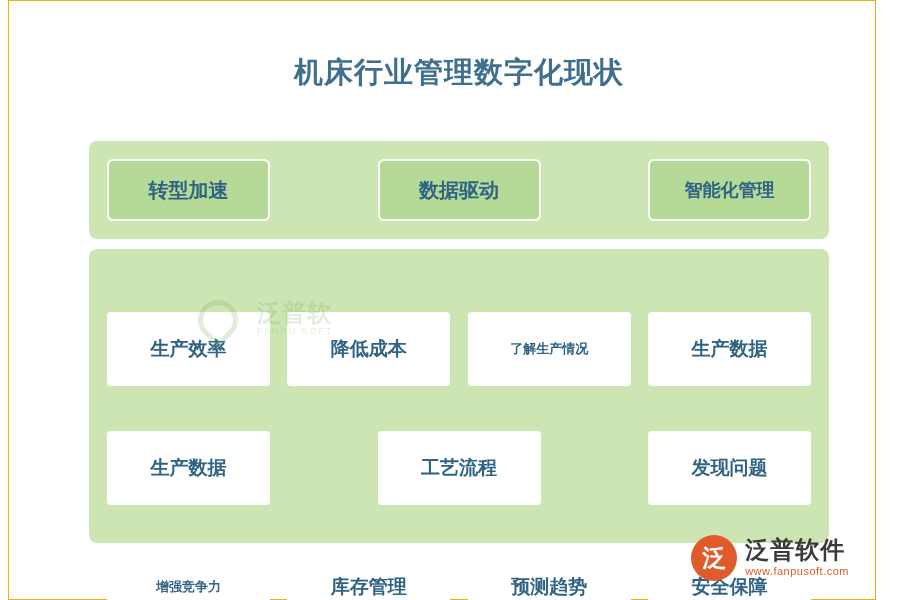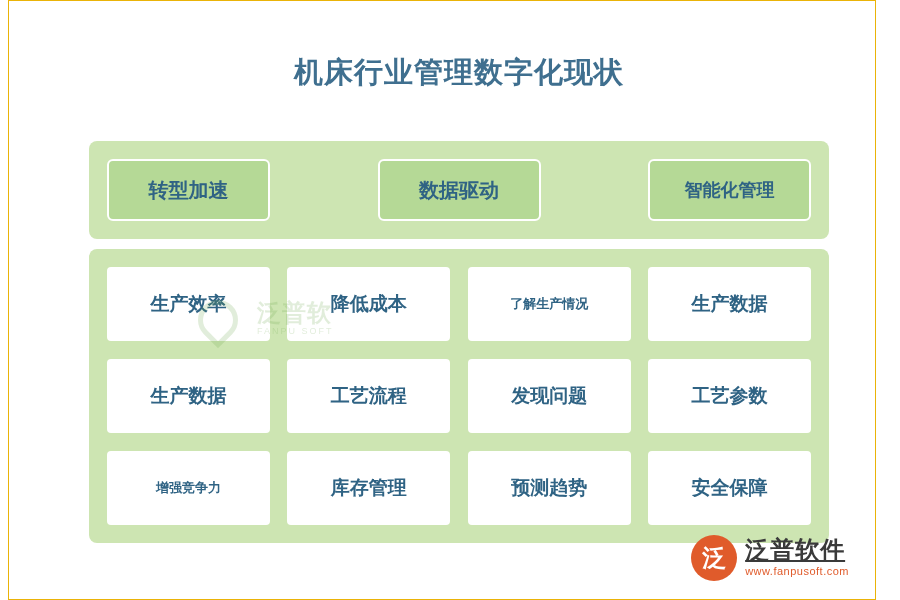--- a/index.html
+++ b/index.html
@@ -92,20 +92,21 @@
     width: 163px;
     height: 74px;
     background: #ffffff;
     border-radius: 4px;
     display: flex;
     align-items: center;
     justify-content: center;
     color: #2f6384;
     font-size: 19px;
     font-weight: bold;
+    margin-top: 45px;
   }
   .item-box.small-text {
     font-size: 13px;
   }
 
   
   .watermark-center {
     position: absolute;
     left: 185px;
     top: 288px;
@@ -171,21 +172,20 @@
   }
   .logo-text {
     margin-left: 8px;
   }
   .logo-cn {
     font-size: 24px;
     font-weight: bold;
     color: #3a3a3a;
     letter-spacing: 1px;
     line-height: 1.1;
-    text-decoration: underline;
   }
   .logo-en {
     font-size: 11px;
     color: #e05b2b;
     letter-spacing: 0.5px;
     line-height: 1.4;
   }
 </style>
 </head>
 <body>
@@ -204,21 +204,20 @@
     <div class="row">
       <div class="item-box">生产效率</div>
       <div class="item-box">降低成本</div>
       <div class="item-box small-text">了解生产情况</div>
       <div class="item-box">生产数据</div>
     </div>
     <div class="row">
       <div class="item-box">生产数据</div>
       <div class="item-box">工艺流程</div>
       <div class="item-box">发现问题</div>
-      <div class="item-box">工艺参数</div>
     </div>
     <div class="row">
       <div class="item-box small-text">增强竞争力</div>
       <div class="item-box">库存管理</div>
       <div class="item-box">预测趋势</div>
       <div class="item-box">安全保障</div>
     </div>
   </div>
 
   <div class="watermark-center">

